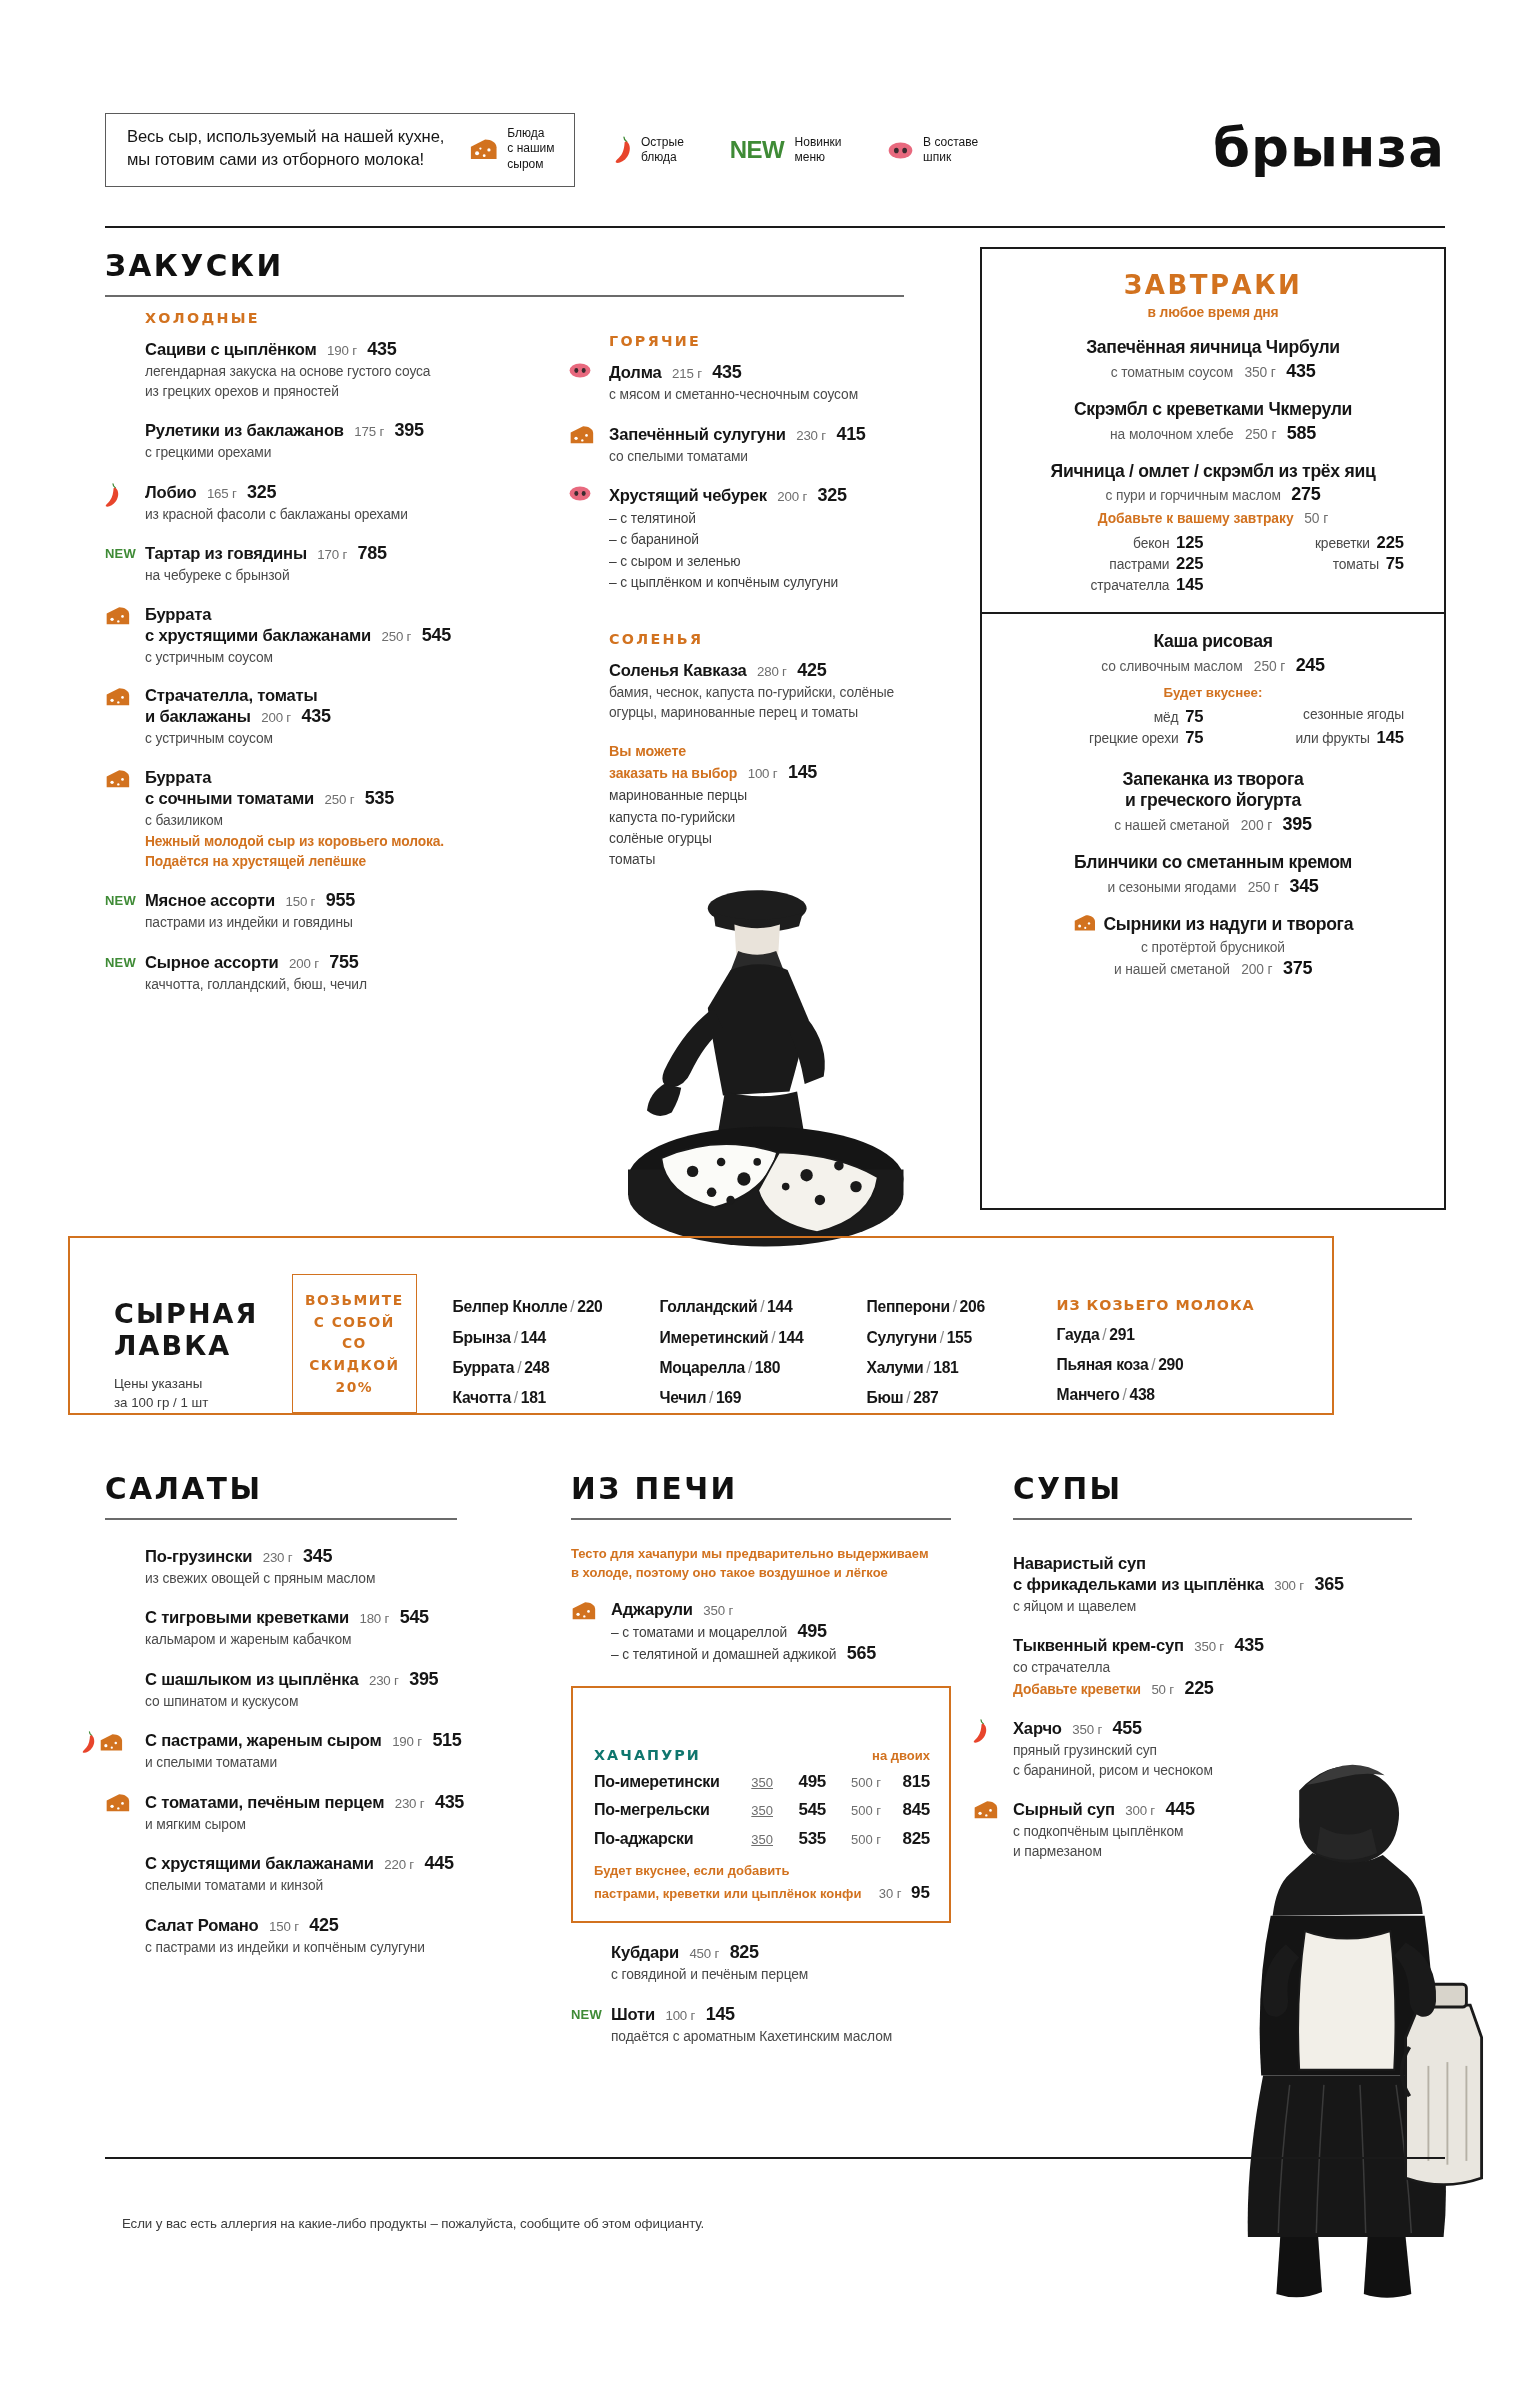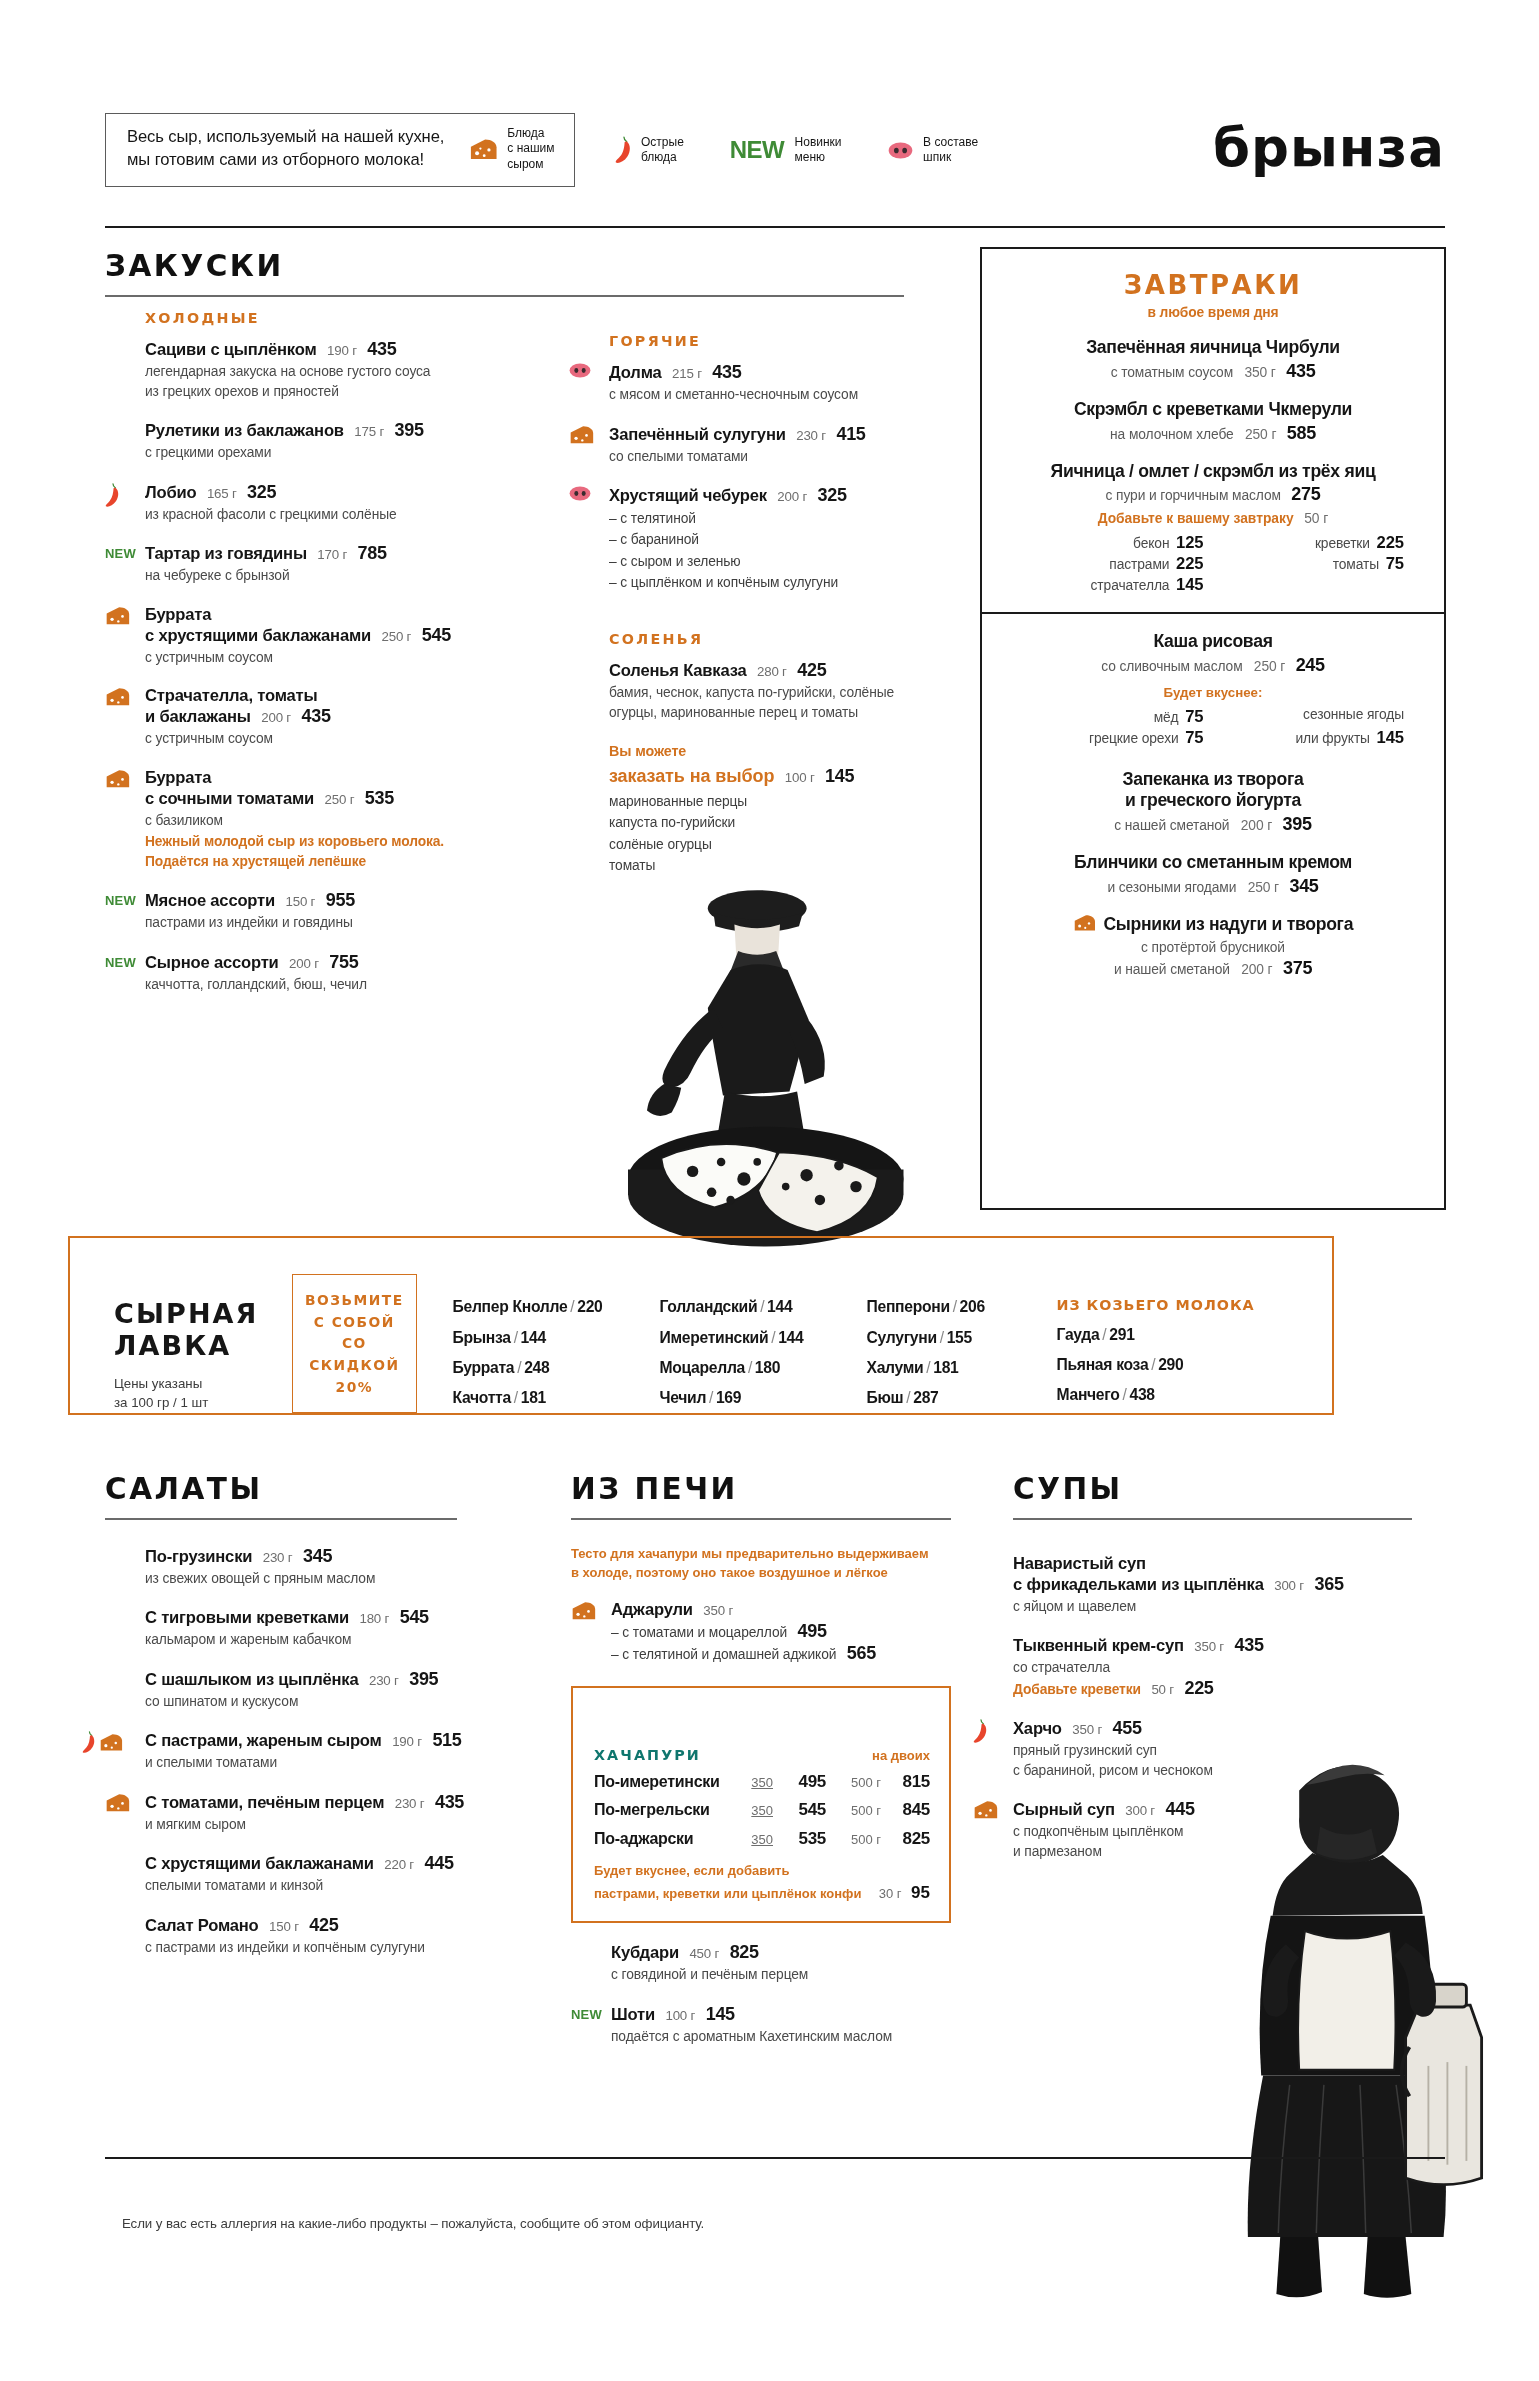--- a/index.html
+++ b/index.html
@@ -270,21 +270,21 @@
         <svg width="14.3" height="25" viewBox="0 0 17 30">
             <path d="M9.5 1 C9.5 4 11 5 12.5 6" stroke="#3f8b36" stroke-width="1.5" fill="none" stroke-linecap="round"></path>
             <path d="M12.8 6 C16.5 9 17 16 13 22 C9.5 27.5 3 29.5 1 28 C0 26.8 2.5 25 5.5 21.5 C9 17.5 10 11 10.2 6.4 C10.8 5.6 12.1 5.4 12.8 6 Z" fill="#e8452c"></path>
           </svg>
       </span>
       <div class="dish-line">
         <span class="dname">Лобио</span>
         <span class="dwt">165 г</span>
         <span class="dprice">325</span>
       </div>
-      <div class="ddesc">из красной фасоли с грецкими солёные</div>
+      <div class="ddesc">из красной фасоли с баклажаны орехами</div>
     </div>
 
     <div class="dish">
       <span class="marker new">NEW</span>
       <div class="dish-line">
         <span class="dname">Тартар из говядины</span>
         <span class="dwt">170 г</span>
         <span class="dprice">785</span>
       </div>
       <div class="ddesc">на чебуреке с брынзой</div>
@@ -436,21 +436,21 @@
         <span class="dwt">280 г</span>
         <span class="dprice">425</span>
       </div>
       <div class="ddesc" style="white-space:pre-line">бамия, чеснок, капуста по-гурийски, солёные
 огурцы, маринованные перец и томаты</div>
     </div>
 
     <div class="dish" style="margin-top:19px">
       <div class="ddesc orange" style="font-size:14.3px">Вы можете</div>
       <div class="dish-line">
-        <span class="ddesc orange" style="font-size:18px">заказать на выбор</span>
+        <span class="ddesc orange" style="font-size:14px">заказать на выбор</span>
         <span class="dwt">100 г</span>
         <span class="dprice">145</span>
       </div>
       <div class="dopt" style="margin-top:1.9px">маринованные перцы</div>
       <div class="dopt">капуста по-гурийски</div>
       <div class="dopt">солёные огурцы</div>
       <div class="dopt">томаты</div>
     </div>
   </div>
 

